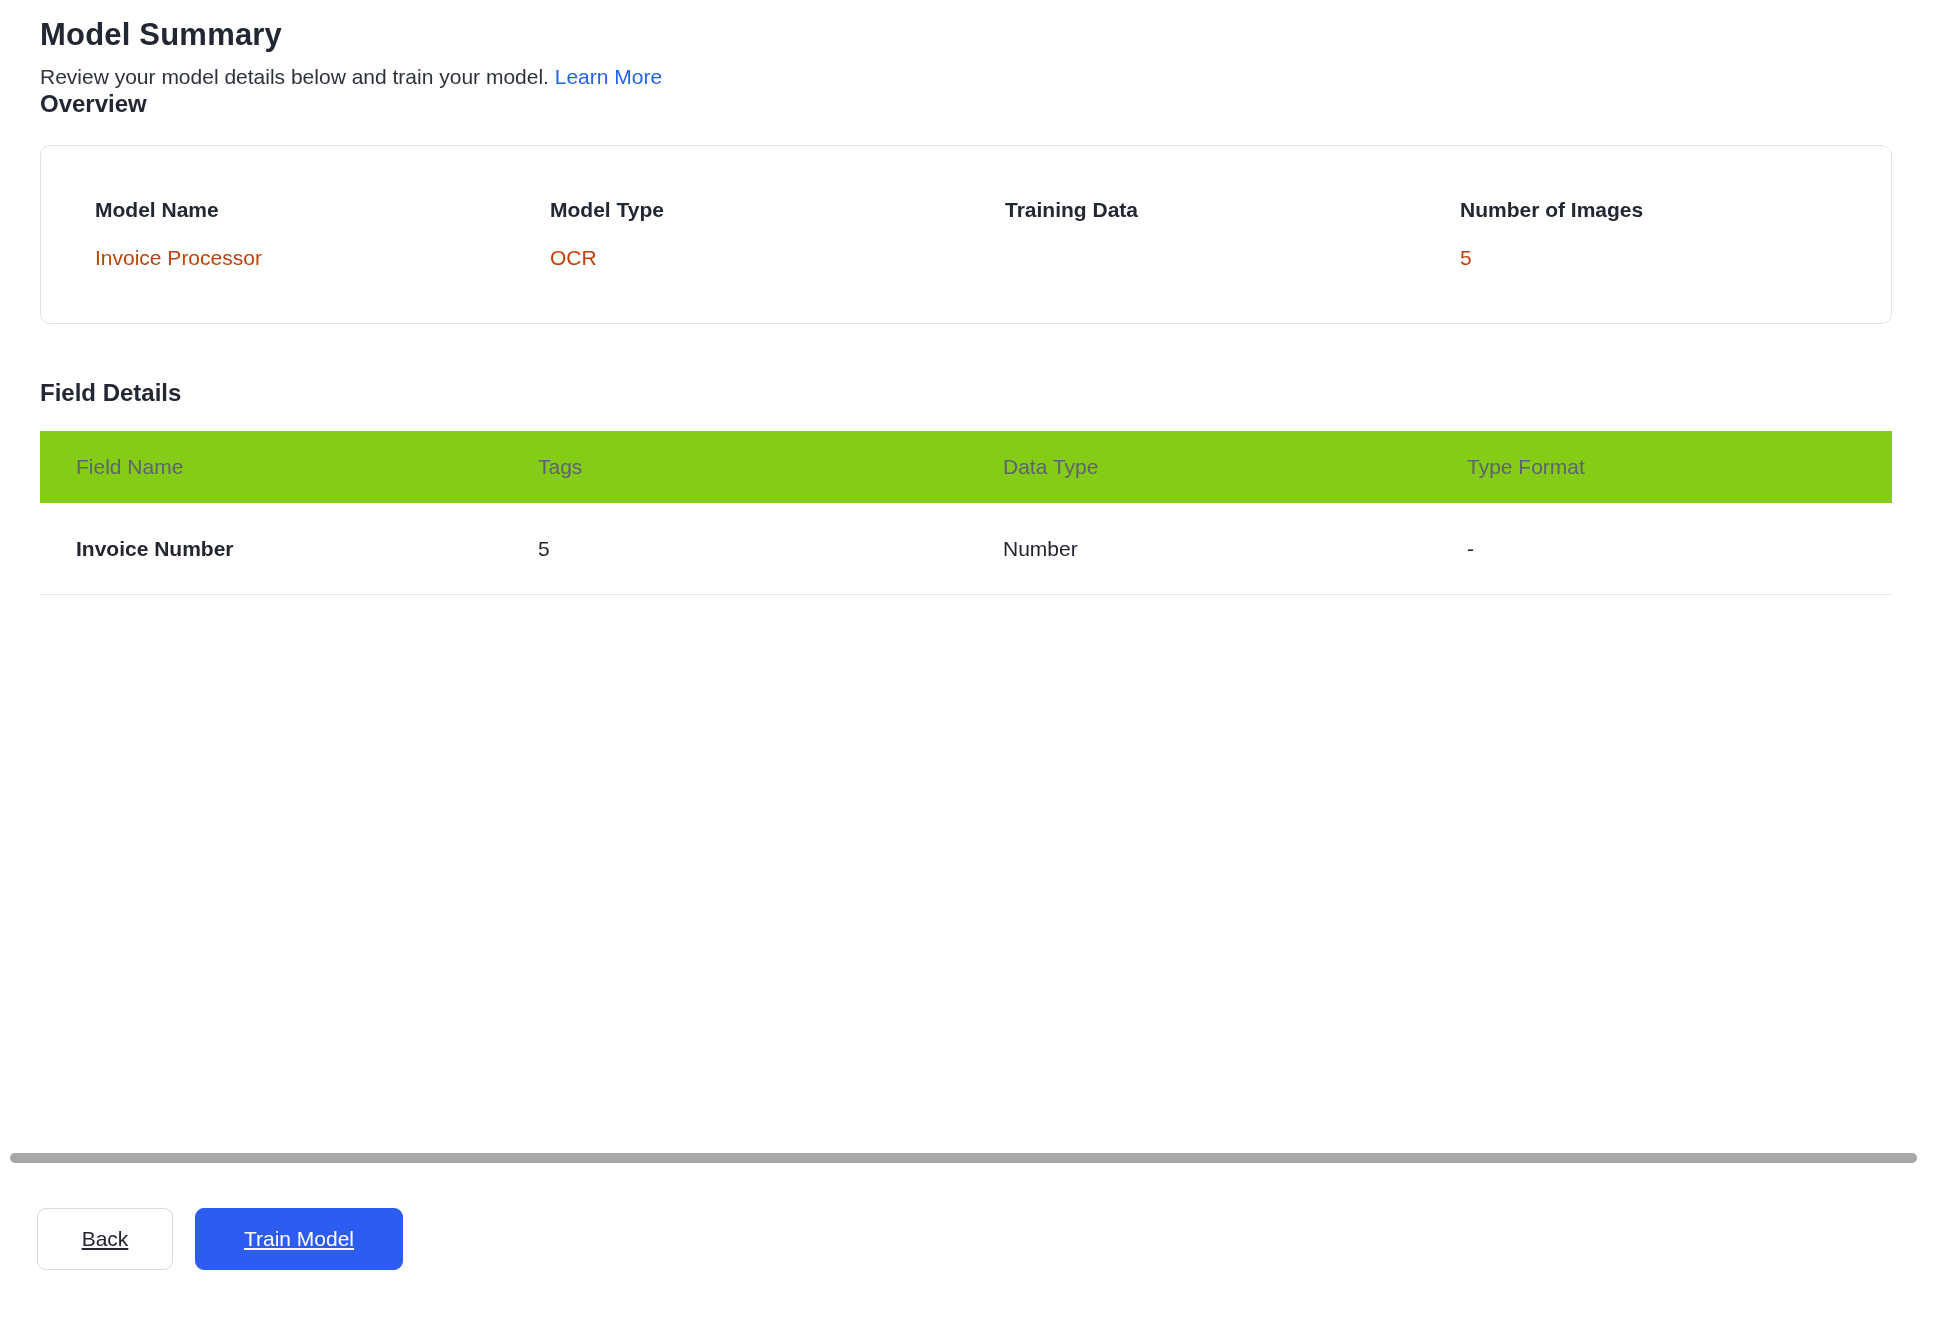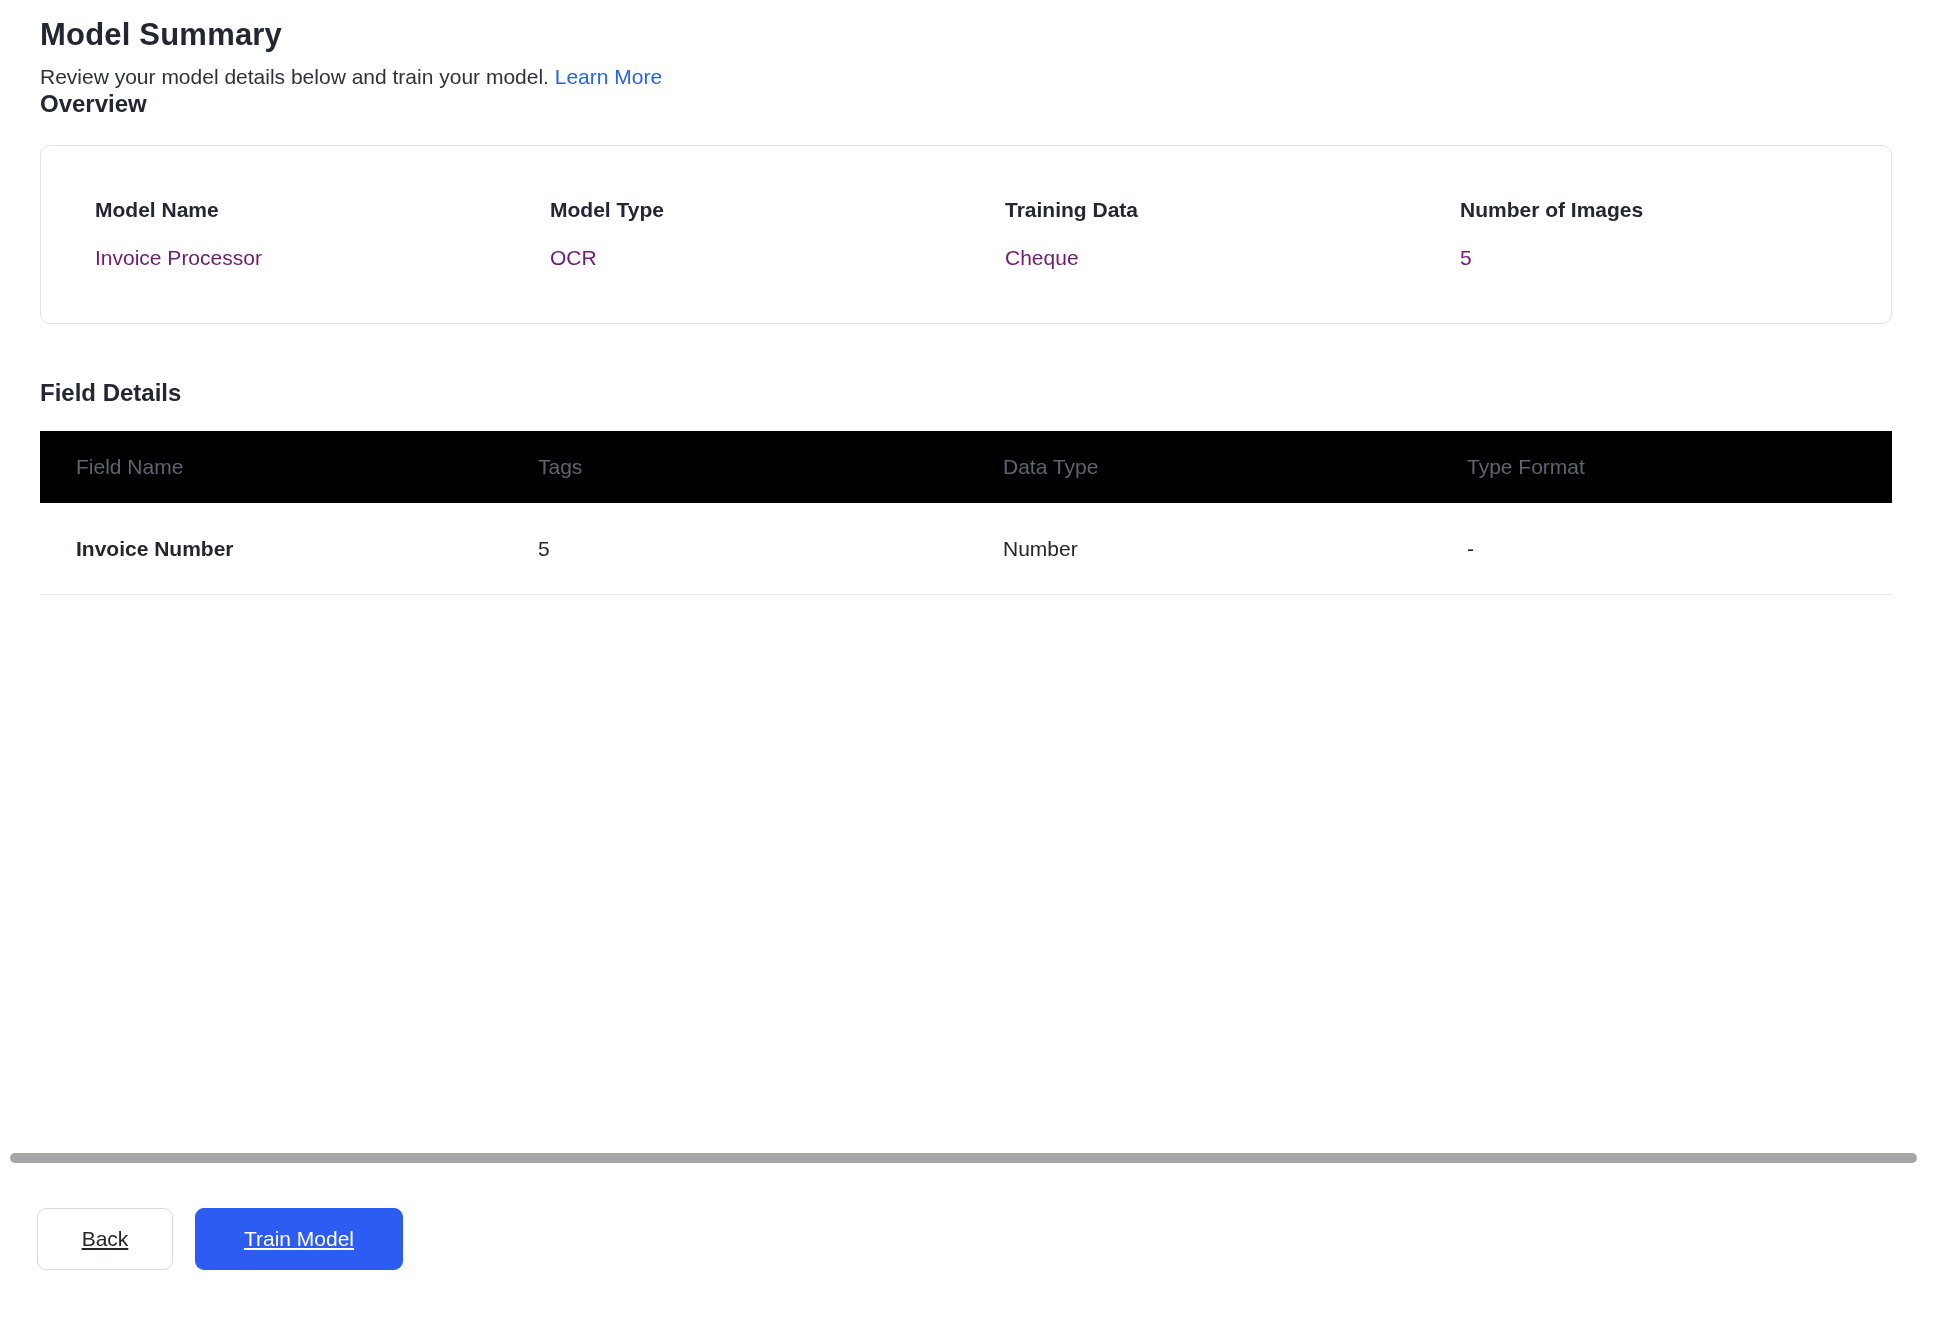--- a/index.html
+++ b/index.html
@@ -51,29 +51,29 @@
   }
   .ov-field { padding-right: 20px; }
   .ov-label {
     font-size: 21px;
     font-weight: 700;
     color: #232733;
   }
   .ov-value {
     margin-top: 24px;
     font-size: 21px;
-    color: #701a75;
+    color: #c2410c;
   }
 
   .fd-heading { margin-top: 54px; }
 
   .fd-table { margin-top: 23px; width: 1852px; }
   .fd-header-row {
     height: 72px;
-    background: #000000;
+    background: #84cc16;
     display: grid;
     grid-template-columns: 462px 465px 464px 1fr;
     align-items: center;
   }
   .fd-header-cell {
     padding-left: 36px;
     font-size: 21px;
     color: #5d6470;
   }
   .fd-row {
@@ -152,21 +152,20 @@
     <div class="ov-field">
       <div class="ov-label">Model Name</div>
       <div class="ov-value">Invoice Processor</div>
     </div>
     <div class="ov-field">
       <div class="ov-label">Model Type</div>
       <div class="ov-value">OCR</div>
     </div>
     <div class="ov-field">
       <div class="ov-label">Training Data</div>
-      <div class="ov-value">Cheque</div>
     </div>
     <div class="ov-field">
       <div class="ov-label">Number of Images</div>
       <div class="ov-value">5</div>
     </div>
   </div>
 
   <div class="section-heading fd-heading">Field Details</div>
 
   <div class="fd-table">

